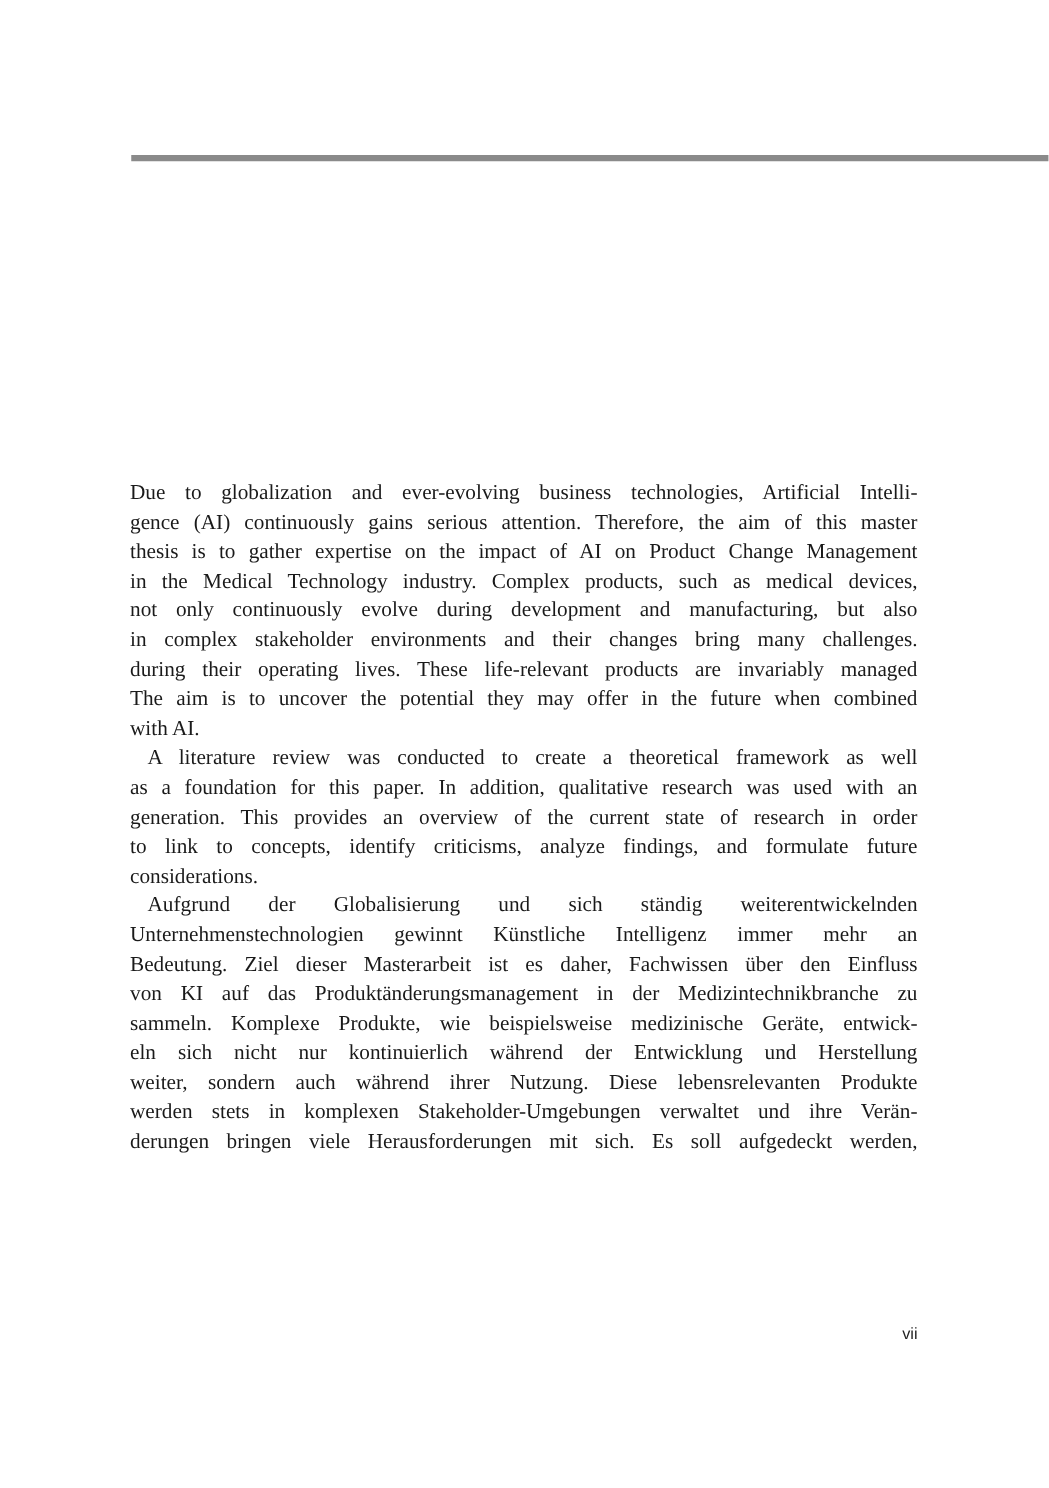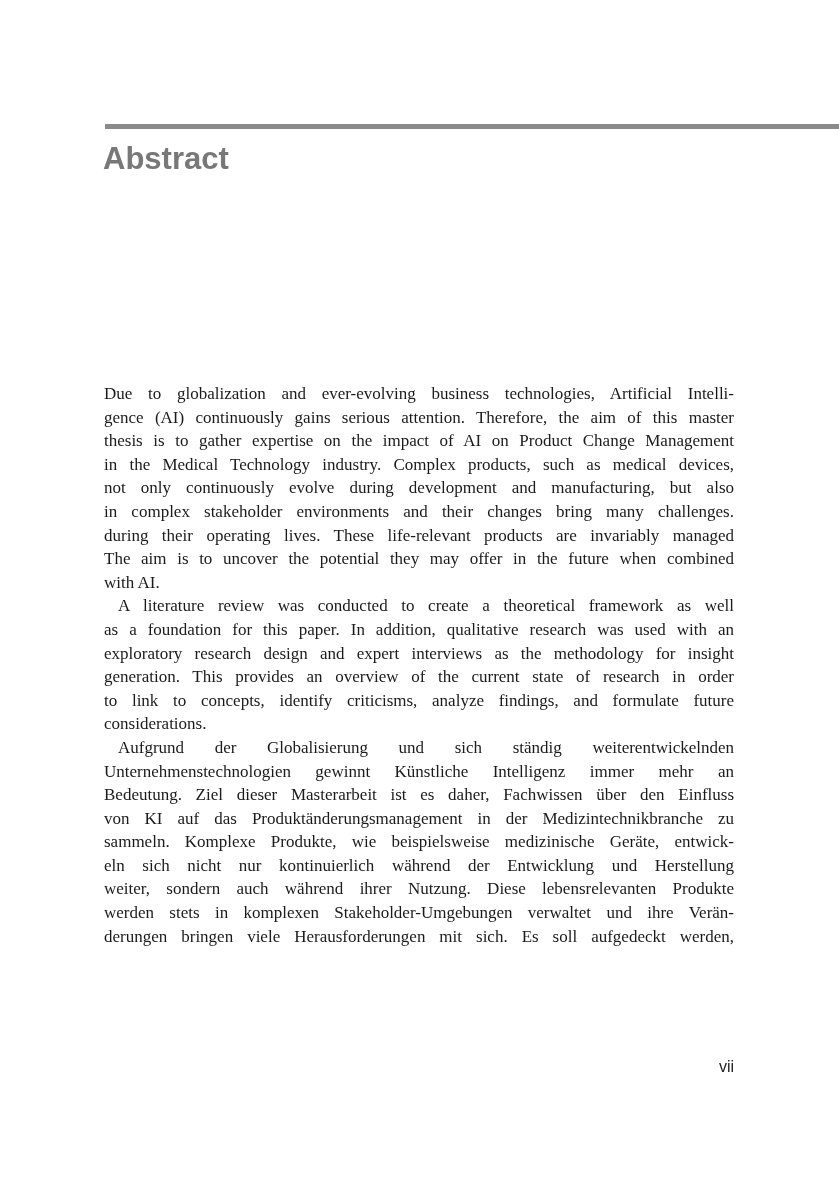--- a/index.html
+++ b/index.html
@@ -54,43 +54,41 @@
   .line.indent {
     text-indent: 14px;
   }
   .folio {
     position: absolute;
     left: 104px;
     top: 1056px;
     width: 630px;
     text-align: right;
     font-family: "Liberation Sans", sans-serif;
-    font-size: 16px;
+    font-size: 13px;
     line-height: 22px;
   }
 </style>
 </head>
 <body>
 
 <div class="page">
   <div class="top-rule" style="background: rgb(138, 138, 138);"></div>
-  <h1 class="chapter-title" style="color: rgb(120, 120, 120);">Abstract</h1>
   <div class="body-text" style="color: rgb(26, 26, 26);">
       <div class="line">Due to globalization and ever-evolving business technologies, Artificial Intelli-</div>
       <div class="line">gence (AI) continuously gains serious attention. Therefore, the aim of this master</div>
       <div class="line">thesis is to gather expertise on the impact of AI on Product Change Management</div>
       <div class="line">in the Medical Technology industry. Complex products, such as medical devices,</div>
       <div class="line">not only continuously evolve during development and manufacturing, but also</div>
       <div class="line">in complex stakeholder environments and their changes bring many challenges.</div>
       <div class="line">during their operating lives. These life-relevant products are invariably managed</div>
       <div class="line">The aim is to uncover the potential they may offer in the future when combined</div>
       <div class="line para-end">with AI.</div>
       <div class="line indent">A literature review was conducted to create a theoretical framework as well</div>
       <div class="line">as a foundation for this paper. In addition, qualitative research was used with an</div>
-      <div class="line">exploratory research design and expert interviews as the methodology for insight</div>
       <div class="line">generation. This provides an overview of the current state of research in order</div>
       <div class="line">to link to concepts, identify criticisms, analyze findings, and formulate future</div>
       <div class="line para-end">considerations.</div>
       <div class="line indent">Aufgrund der Globalisierung und sich ständig weiterentwickelnden</div>
       <div class="line">Unternehmenstechnologien gewinnt Künstliche Intelligenz immer mehr an</div>
       <div class="line">Bedeutung. Ziel dieser Masterarbeit ist es daher, Fachwissen über den Einfluss</div>
       <div class="line">von KI auf das Produktänderungsmanagement in der Medizintechnikbranche zu</div>
       <div class="line">sammeln. Komplexe Produkte, wie beispielsweise medizinische Geräte, entwick-</div>
       <div class="line">eln sich nicht nur kontinuierlich während der Entwicklung und Herstellung</div>
       <div class="line">weiter, sondern auch während ihrer Nutzung. Diese lebensrelevanten Produkte</div>

